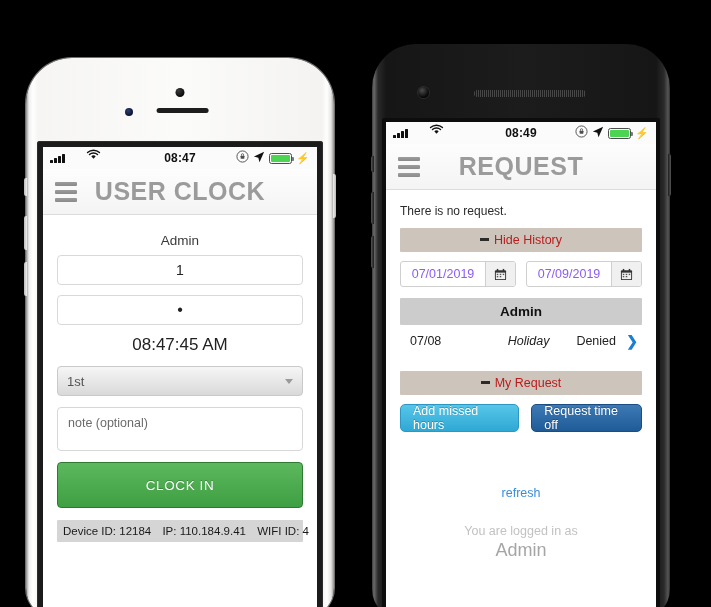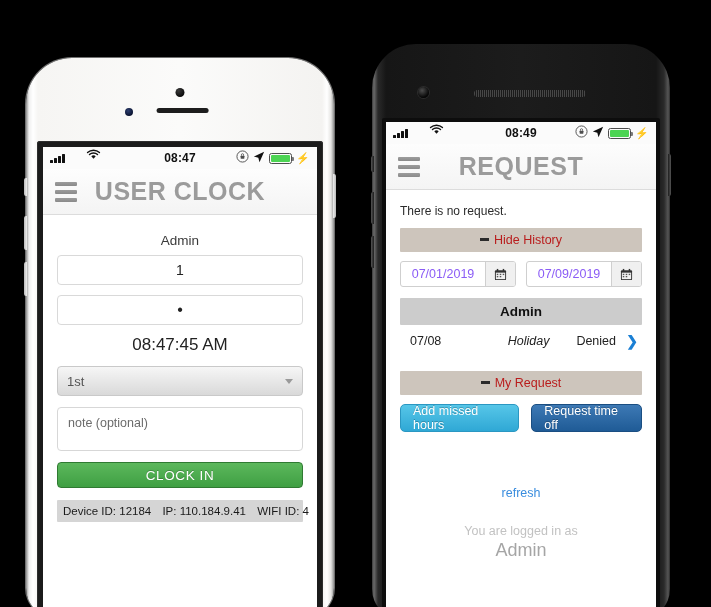--- a/index.html
+++ b/index.html
@@ -176,21 +176,21 @@
     position: absolute; right: 9px; width: 0; height: 0;
     border-left: 4px solid transparent; border-right: 4px solid transparent;
     border-top: 5px solid #9a9a9a;
   }
   .note {
     width: 100%; height: 44px; border: 1px solid #d7d7d7; border-radius: 4px;
     background: #fff; font-size: 12.5px; color: #6b6b6b; padding: 8px 10px;
     margin-bottom: 11px;
   }
   .btn-clockin {
-    width: 100%; height: 26px; border: 1px solid #2f7a32; border-radius: 4px;
+    width: 100%; height: 46px; border: 1px solid #2f7a32; border-radius: 4px;
     background: linear-gradient(#5cb85c, #3f9f43);
     color: #fff; font-size: 13.5px; letter-spacing: .6px;
     display: flex; align-items: center; justify-content: center;
     text-shadow: 0 -1px 0 rgba(0,0,0,.22);
   }
   .devbar {
     margin-top: 12px; background: #d5d5d5; color: #1a1a1a;
     font-size: 11.5px; text-align: center; padding: 5px 2px; border-radius: 1px;
     white-space: nowrap;
   }

